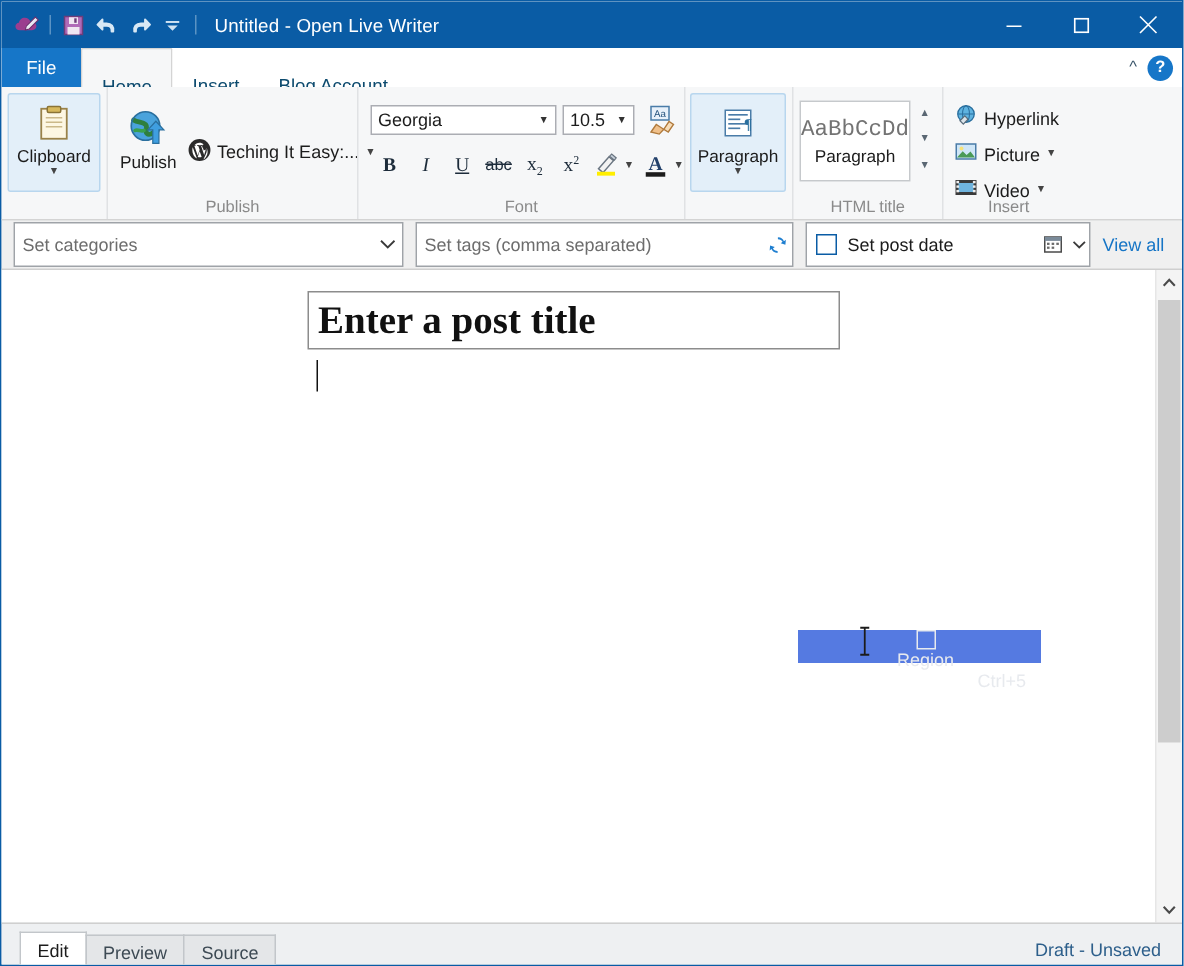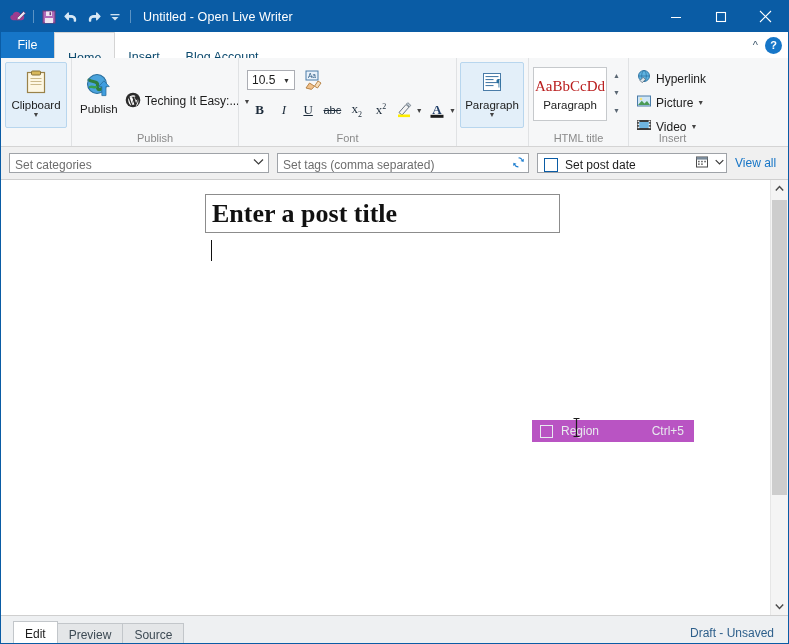--- a/index.html
+++ b/index.html
@@ -70,55 +70,55 @@
   .font-row2{display:flex;align-items:center;gap:1px;padding:5px 0 0 3px;}
   .fbtn{width:22px;height:22px;display:flex;align-items:center;justify-content:center;cursor:pointer;
         border:1px solid transparent;border-radius:2px;font-size:13px;color:#1c2b3a;}
 
   
   .g-para{width:72px;}
   .g-styles{width:100px;}
   .style-gallery{display:flex;padding:6px 0 0 4px;}
   .style-box{width:72px;height:52px;border:1px solid #c6c9cc;background:#fff;display:flex;
              flex-direction:column;align-items:center;justify-content:center;cursor:pointer;overflow:hidden;}
-  .style-box .sample{font-family:Liberation Serif, serif;font-size:15px;color:#b91c1c;white-space:nowrap;}
+  .style-box .sample{font-family:Liberation Mono, monospace;font-size:15px;color:#737373;white-space:nowrap;}
   .style-box .nm{font-size:11.5px;color:#1c1c1c;margin-top:4px;}
   .gal-nav{display:flex;flex-direction:column;justify-content:space-between;height:52px;margin-left:2px;}
   .gal-nav div{width:13px;height:16px;display:flex;align-items:center;justify-content:center;
                font-size:7px;color:#5a6773;cursor:pointer;border:1px solid transparent;}
 
   
   .g-insert{width:88px;}
   .ins-rows{display:flex;flex-direction:column;padding:6px 0 0 4px;gap:1px;}
   .g-editing{width:auto;flex:1;}
 
   
   .propsbar{height:33px;background:#f0f0f0;border-bottom:1px solid #cfcfcf;display:flex;
             align-items:center;padding:0 8px;gap:8px;box-sizing:border-box;}
-  .prop-combo{height:20px;border:1px solid #9fa3a8;background:#fff;display:flex;align-items:flex-end;
+  .prop-combo{height:30px;border:1px solid #9fa3a8;background:#fff;display:flex;align-items:center;
               box-sizing:border-box;}
   .prop-combo .ph{font-size:12px;color:#6d6d6d;padding-left:5px;flex:1;white-space:nowrap;overflow:hidden;}
   .prop-combo .ph.dark{color:#1c1c1c;}
   .prop-combo .btnend{width:20px;height:20px;display:flex;align-items:center;justify-content:center;cursor:pointer;}
   .w-cats{width:260px;}
   .w-tags{width:252px;}
   .w-date{width:190px;}
   .chk{width:12px;height:12px;border:1px solid #0a5ca5;background:#fff;margin-left:6px;flex:none;cursor:pointer;}
   .viewall{font-size:12px;color:#1675c6;cursor:pointer;white-space:nowrap;}
 
   
   .editorwrap{position:relative;height:calc(644px - 31px - 26px - 88px - 33px - 31px);background:#ffffff;
               display:flex;box-sizing:border-box;}
   .canvas{position:relative;flex:1;background:#ffffff;overflow:hidden;}
   .title-field{position:absolute;left:204px;top:14px;width:355px;height:39px;border:1px solid #8c8c8c;
                background:#fff;box-sizing:border-box;display:flex;align-items:center;padding-left:6px;cursor:text;}
   .title-field .t{font-family:"Liberation Serif",serif;font-size:26px;font-weight:bold;color:#111;line-height:30px;}
   .body-caret{position:absolute;left:210px;top:60px;width:1px;height:21px;background:#111;}
-  .ghost{position:absolute;left:531px;top:240px;width:162px;height:22px;background:#a21caf;
-         display:flex;align-items:center;opacity:.75;pointer-events:none;}
+  .ghost{position:absolute;left:531px;top:240px;width:162px;height:22px;background:#1d4ed8;
+         display:flex;align-items:center;opacity:.75;pointer-events:none;flex-direction:column;}
   .ghost .gb{width:11px;height:11px;border:1px solid #dfe3ea;margin-left:8px;flex:none;}
   .ghost .gl{font-size:12px;color:#e0e3e9;margin-left:8px;}
   .ghost .gk{font-size:12px;color:#e0e3e9;margin-left:auto;margin-right:10px;}
   .ibeam{position:absolute;left:571px;top:237px;width:9px;height:21px;pointer-events:none;}
 
   
   .vsb{width:17px;background:#f4f4f4;border-left:1px solid #e6e6e6;position:relative;flex:none;}
   .vsb .arw{position:absolute;left:0;width:17px;height:17px;display:flex;align-items:center;
             justify-content:center;font-size:8px;color:#5c5c5c;cursor:pointer;}
   .vsb .arw.up{top:0;}
@@ -249,20 +249,24 @@
             <span class="lbl">Teching It Easy:...</span>
             <span class="caret">▼</span>
           </div>
         </div>
       </div>
       <div class="group-label">Publish</div>
     </div>
 
     <div class="group g-font">
       <div class="font-row1">
+        <div class="combo font-name">
+          <div class="val">Georgia</div>
+          <div class="arw">▼</div>
+        </div>
         <div class="combo font-size">
           <div class="val">10.5</div>
           <div class="arw">▼</div>
         </div>
         <div class="fbtn" style="width:26px;height:24px;">
           <svg width="22" height="22" viewBox="0 0 22 22">
             <rect x="4" y="2" width="12" height="9" fill="#e8f1fa" stroke="#4a7ca8" stroke-width="1"></rect>
             <text x="10" y="9" font-size="6.5" text-anchor="middle" fill="#23527c" font-family="Liberation Sans, sans-serif">Aa</text>
             <path d="M4 19l3.5-5 5 3.2-3 3.2z" fill="#f0c08a" stroke="#b07a3c" stroke-width=".9"></path>
             <path d="M12.5 17.2L16 12l3 2-3.5 5z" fill="#f7ddb8" stroke="#b07a3c" stroke-width=".9"></path>

